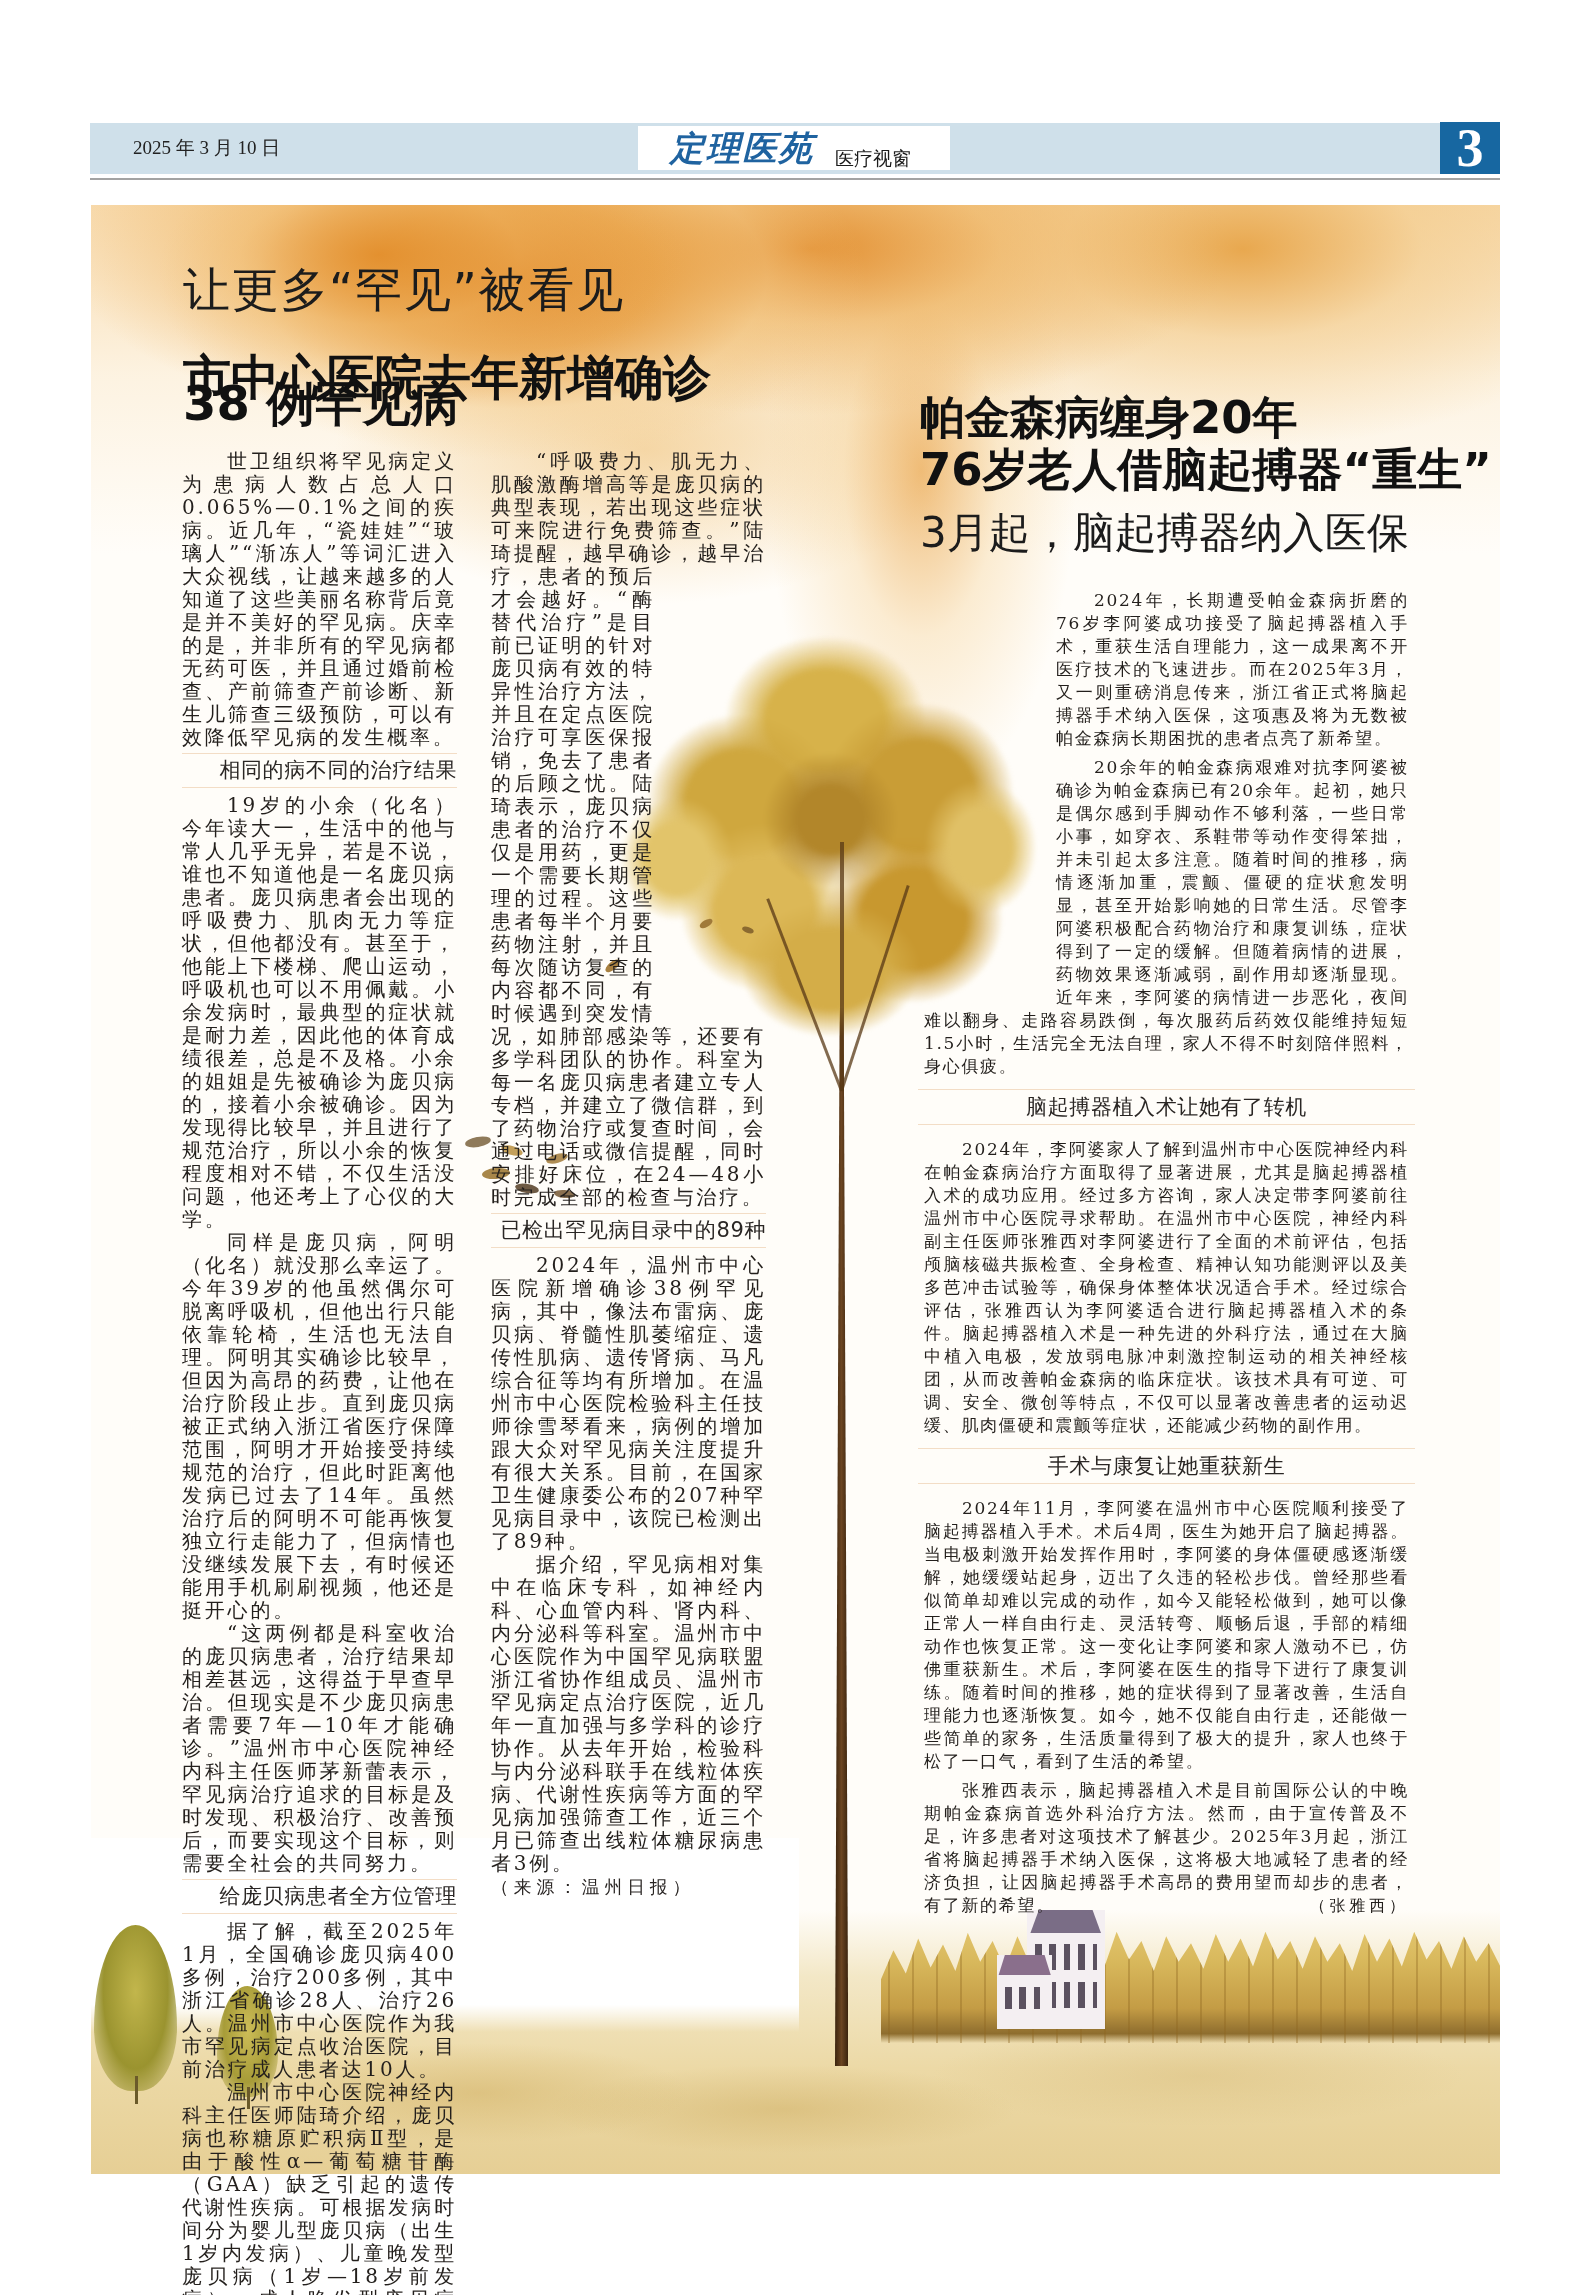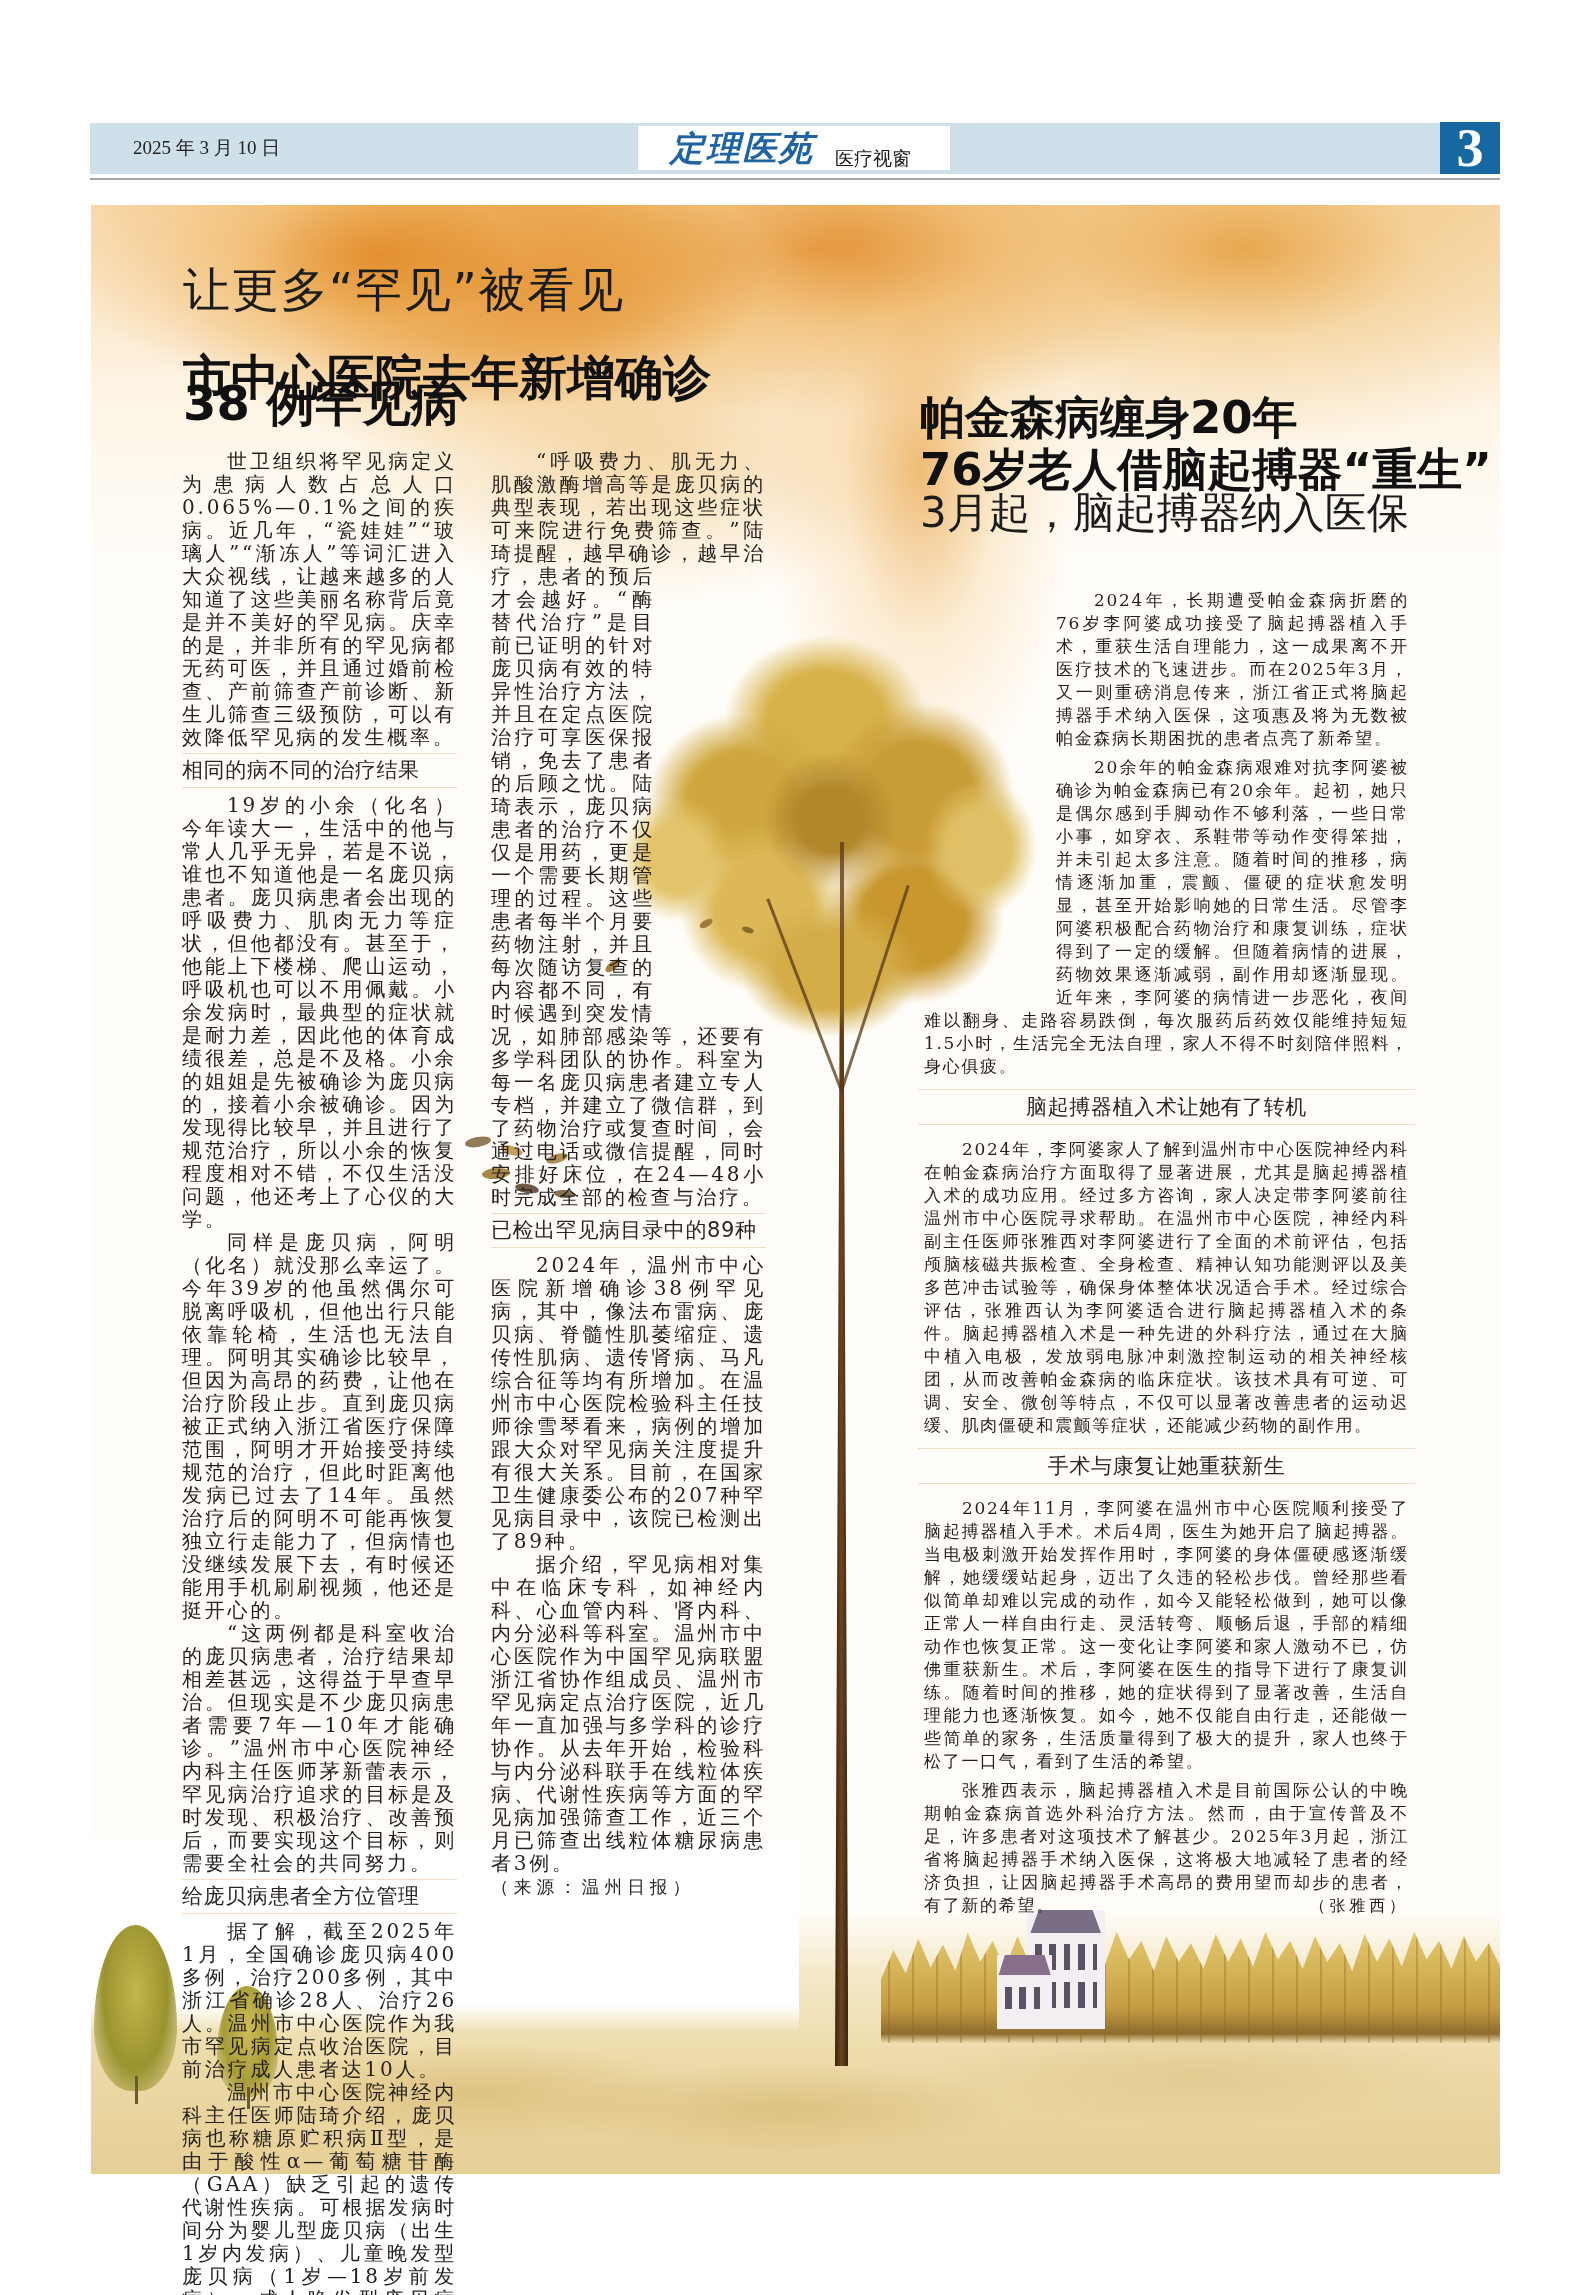--- a/index.html
+++ b/index.html
@@ -44,31 +44,31 @@
  linear-gradient(to bottom, #e3c66e 0%, #d8b85c 30%, #c49c45 70%, #8e6d2e 92%, rgba(240,225,190,0) 100%);
  clip-path:polygon(0% 100%,0% 45%,2% 20%,4% 40%,6% 10%,8% 35%,10% 15%,12% 38%,14% 5%,16% 30%,18% 12%,20% 36%,22% 8%,24% 32%,26% 14%,28% 40%,30% 6%,32% 30%,34% 10%,36% 35%,38% 4%,40% 28%,42% 12%,44% 38%,46% 8%,48% 30%,50% 14%,52% 36%,54% 6%,56% 30%,58% 10%,60% 34%,62% 4%,64% 28%,66% 12%,68% 36%,70% 8%,72% 30%,74% 14%,76% 38%,78% 6%,80% 30%,82% 10%,84% 34%,86% 4%,88% 28%,90% 12%,92% 36%,94% 8%,96% 30%,98% 14%,100% 35%,100% 100%);}
 .house{z-index:4;background:#f4eff2;}
 .roof{position:absolute;left:-3.3px;top:0;height:23px;background:#7a6d86;clip-path:polygon(8% 100%,18% 0,82% 0,92% 100%);}
 .win{position:absolute;left:7.8px;height:25.5px;background:repeating-linear-gradient(90deg,#5b5160 0 6.6px,rgba(0,0,0,0) 6.6px 14.4px);}
 
 
 .kicker{left:183px;top:265px;z-index:5;font-family:"DejaVu Sans",sans-serif;font-size:47px;line-height:50px;letter-spacing:1.7px;color:#1c1c1c;white-space:nowrap;}
 .headL{left:183px;z-index:5;font-family:"DejaVu Sans",sans-serif;font-weight:bold;font-size:48px;line-height:49px;color:#111;white-space:nowrap;}
 .headR{left:920px;z-index:5;font-family:"DejaVu Sans",sans-serif;font-weight:bold;font-size:45px;line-height:49px;color:#111;white-space:nowrap;}
-.subR{left:920px;top:488px;z-index:5;font-family:"DejaVu Sans",sans-serif;font-size:42px;line-height:50px;color:#1c1c1c;white-space:nowrap;}
+.subR{left:920px;top:508px;z-index:5;font-family:"DejaVu Sans",sans-serif;font-size:42px;line-height:50px;color:#1c1c1c;white-space:nowrap;}
 
 
 .col{z-index:5;color:#231f1c;font-family:"DejaVu Serif",serif;}
 .colL{left:182px;top:450px;width:275px;}
 .colM{left:491px;top:450px;width:275px;}
 .colR{left:918px;top:583px;width:497px;}
 .colL p,.colM p{margin:0;font-size:20px;line-height:23px;letter-spacing:2.8px;text-align:justify;text-indent:45px;}
 .colR p{margin:6px;font-size:17px;line-height:23px;letter-spacing:1.7px;text-align:justify;text-indent:38px;}
 .sub{height:45px;box-sizing:border-box;padding-top:4.4px;padding-bottom:5.5px;}
-.subi{height:35px;box-sizing:border-box;border-top:1.1px solid #f3ddc6;border-bottom:1.1px solid #f3ddc6;text-align:left;font-family:"DejaVu Sans",sans-serif;font-size:21px;line-height:33px;letter-spacing:0.6px;color:#2a2624;white-space:nowrap;}
+.subi{height:35px;box-sizing:border-box;border-top:1.1px solid #f3ddc6;border-bottom:1.1px solid #f3ddc6;text-align:right;font-family:"DejaVu Sans",sans-serif;font-size:21px;line-height:33px;letter-spacing:0.6px;color:#2a2624;white-space:nowrap;}
 .subW{height:48px;box-sizing:border-box;padding-top:5px;padding-bottom:6.6px;}
 .subWi{height:36px;box-sizing:border-box;border-top:1.1px solid #f3ddc6;border-bottom:1.1px solid #f3ddc6;text-align:center;font-family:"DejaVu Sans",sans-serif;font-size:21px;line-height:34px;letter-spacing:0.6px;color:#2a2624;white-space:nowrap;}
 .holeM-sp{float:right;width:0;height:116px;}
 .holeM{float:right;clear:right;width:111px;height:442px;}
 .holeR{float:left;width:138px;height:414px;}
 .source{text-align:left;padding-right:10px;font-size:17.7px;line-height:25.5px;letter-spacing:5px;color:#2a2624;}
 .byline{float:right;font-size:16px;letter-spacing:3.9px;text-indent:0;}
 </style>
 </head>
 <body>

